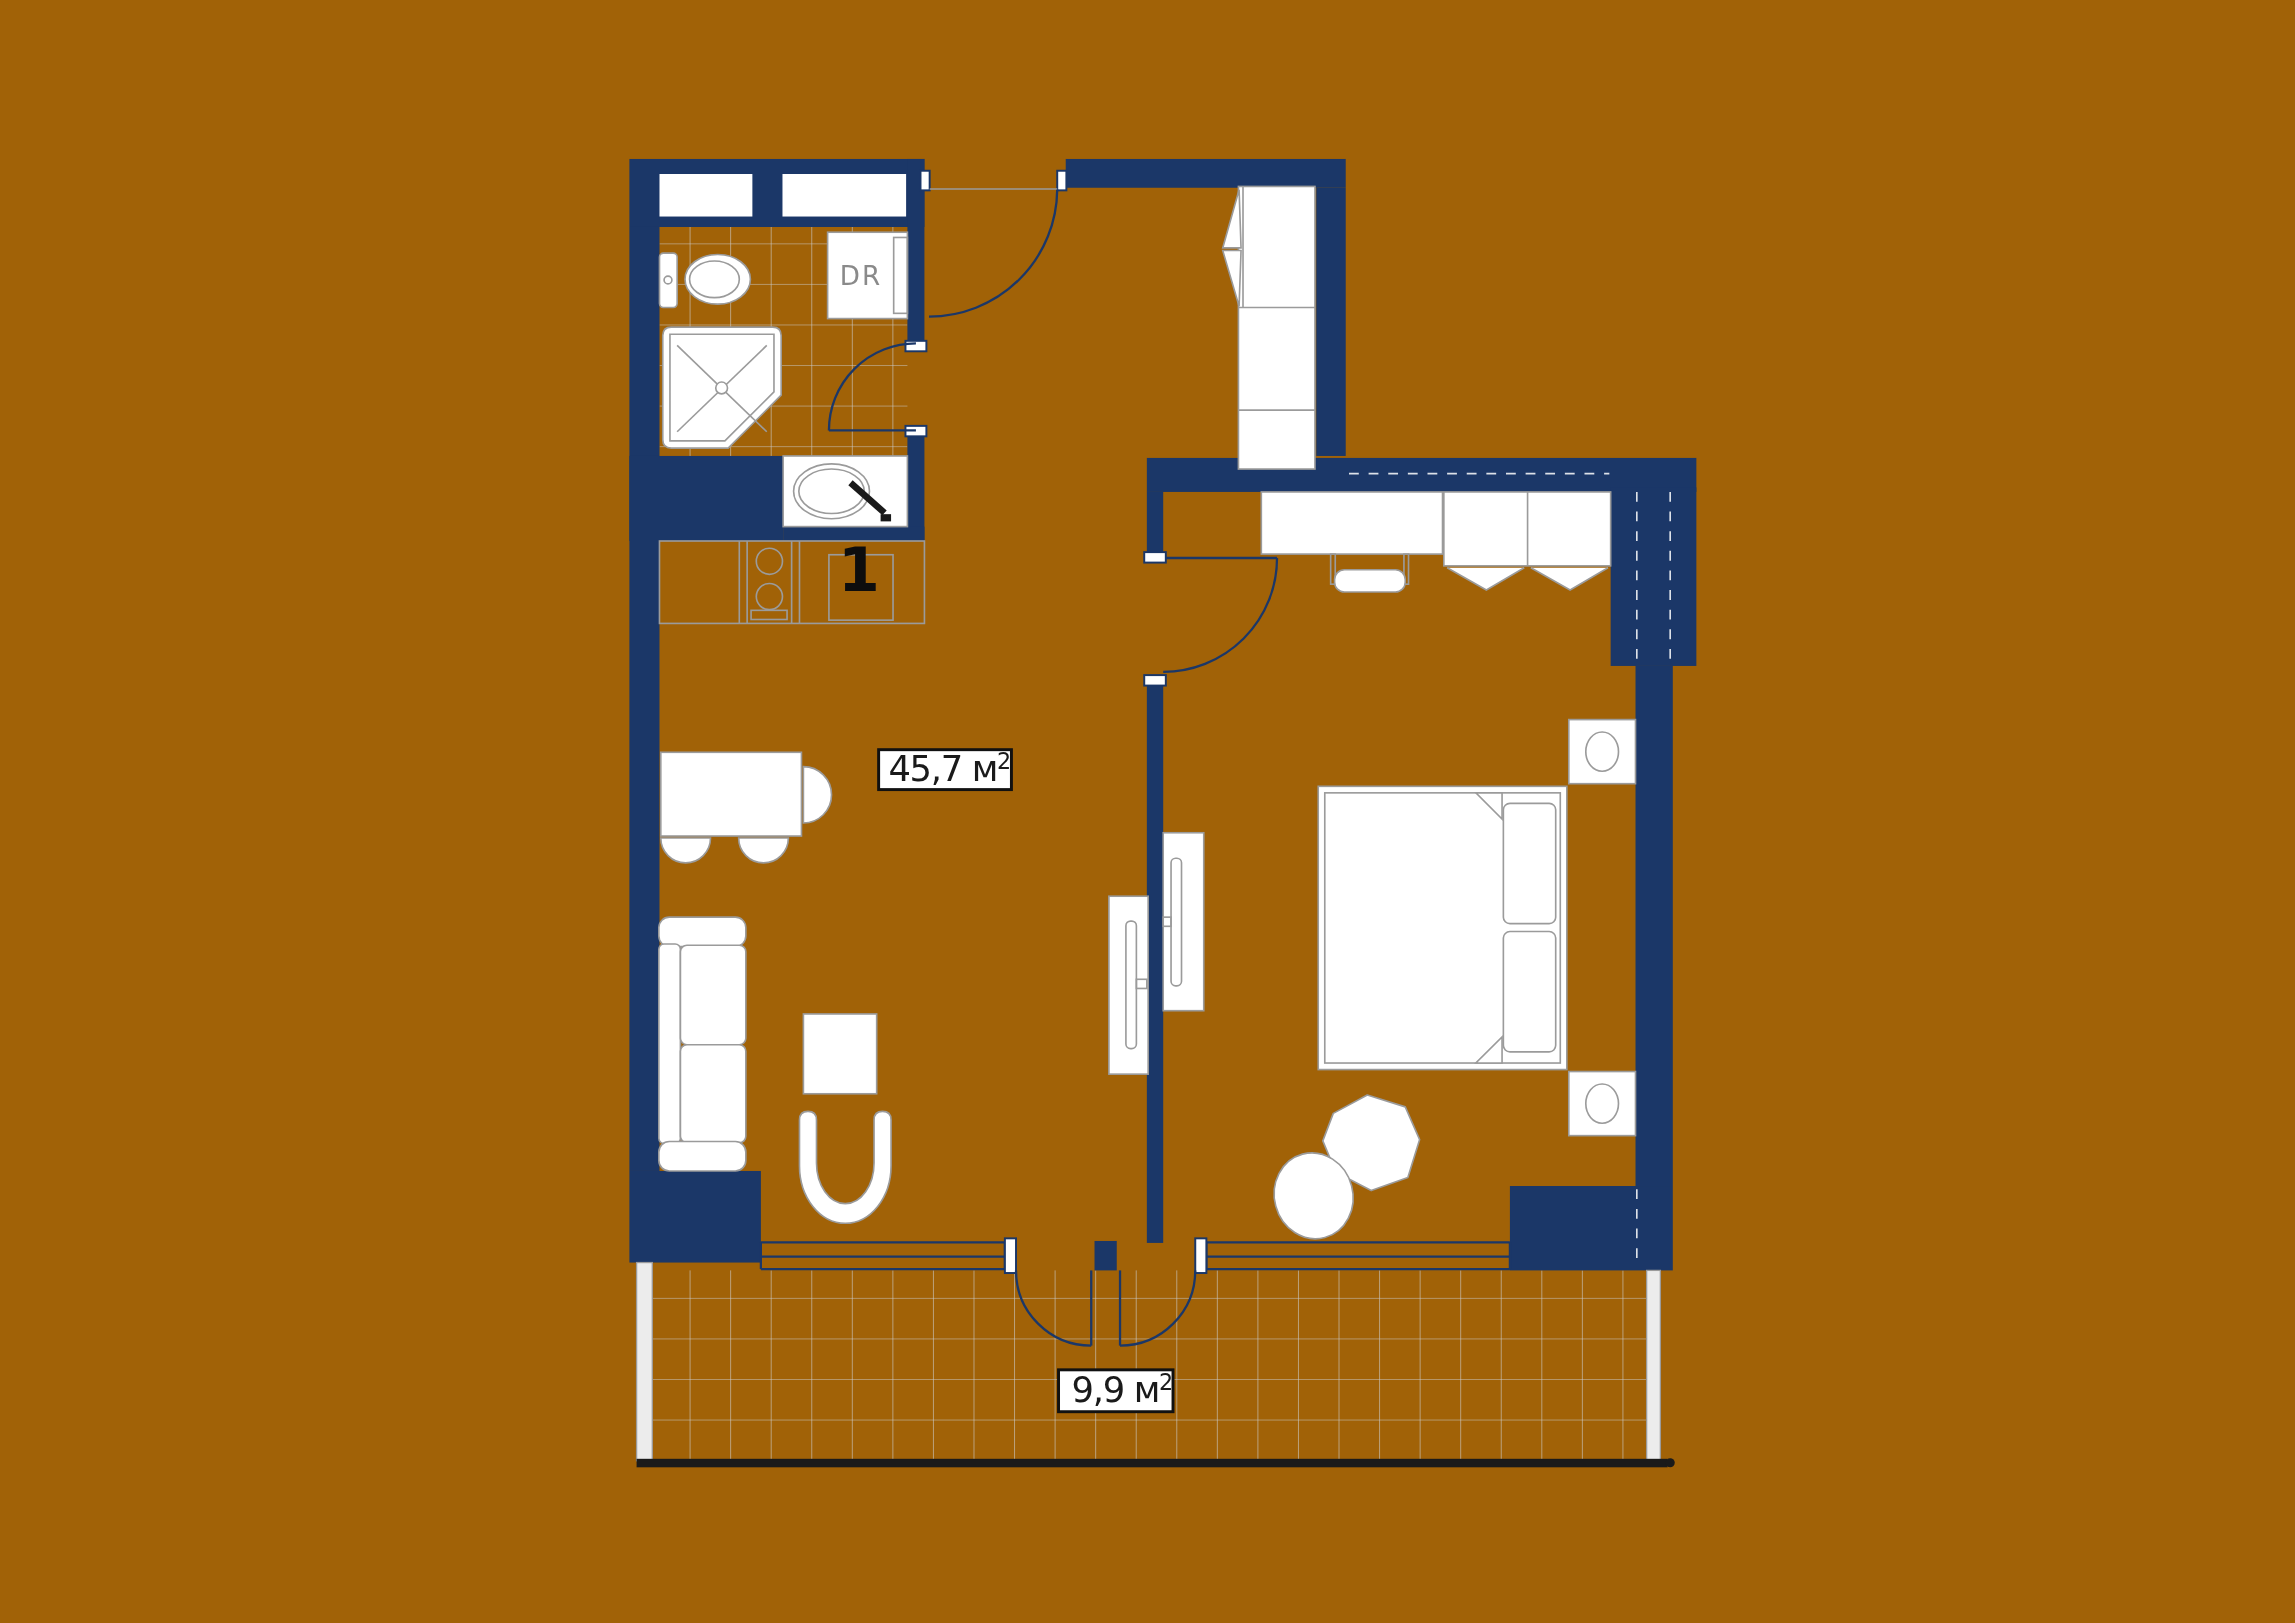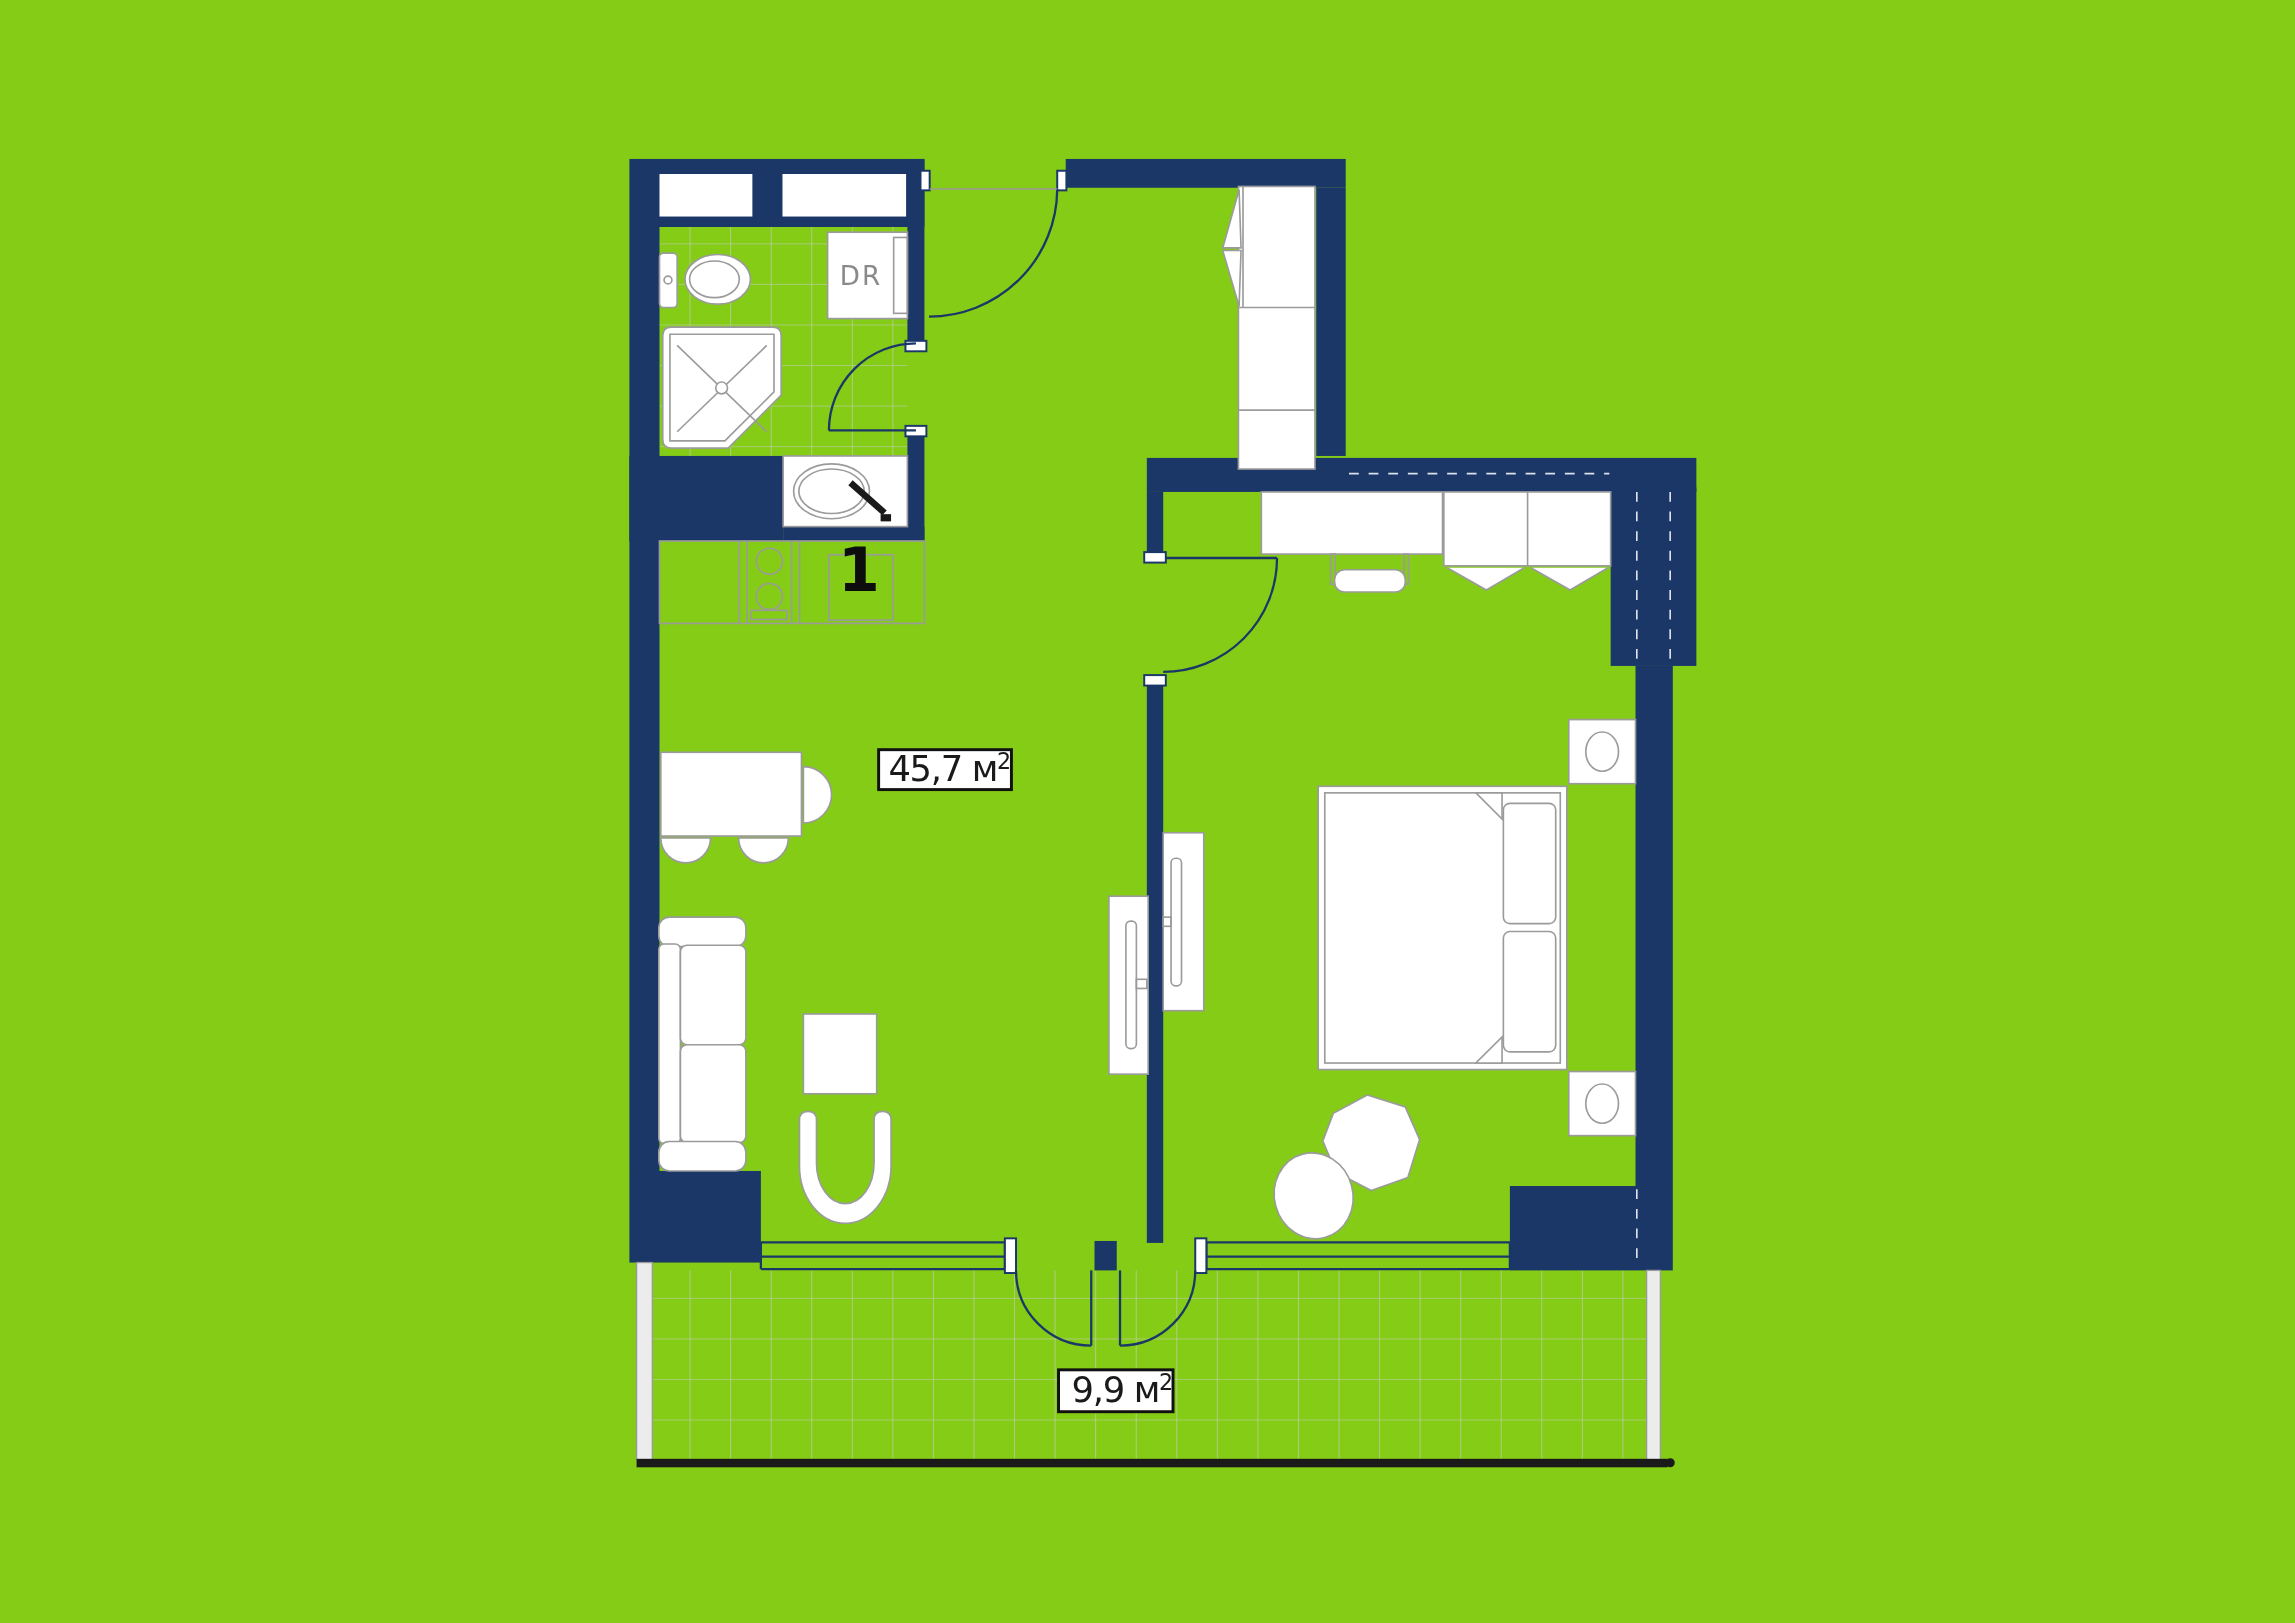--- a/index.html
+++ b/index.html
@@ -1,16 +1,16 @@
 <!DOCTYPE html>
 <html style="font-size:10.5px"><head>
 <meta charset="utf-8">
 <style>
   html,body{margin:0;padding:0;background:#ffffff;}
-  .page{width:100vw;height:100vh;display:flex;align-items:flex-end;justify-content:center;background:#84cc16;}
+  .page{width:100vw;height:100vh;display:flex;align-items:flex-end;justify-content:center;background:#a16207;}
   svg{display:block;width:100vw;height:auto;max-height:100vh;font-family:"DejaVu Sans","Liberation Sans",sans-serif;}
   .wall{fill:#1b3768;stroke:none;}
   .fl{fill:#ffffff;stroke:#9b9b9b;stroke-width:2.5;}         
   .fln{fill:none;stroke:#9b9b9b;stroke-width:2.5;}           
   .nl{fill:none;stroke:#1b3768;stroke-width:3.5;}            
   .jamb{fill:#ffffff;stroke:#1b3768;stroke-width:3;}
   .dash{fill:none;stroke:#ffffff;stroke-width:2.5;stroke-dasharray:15 15;opacity:.85;}
   .blk{fill:#1a1a1a;}
   .lblbox{fill:#ffffff;stroke:#111111;stroke-width:4.5;}
   .lbltxt{fill:#1a1a1a;font-size:54px;letter-spacing:-2px;}

